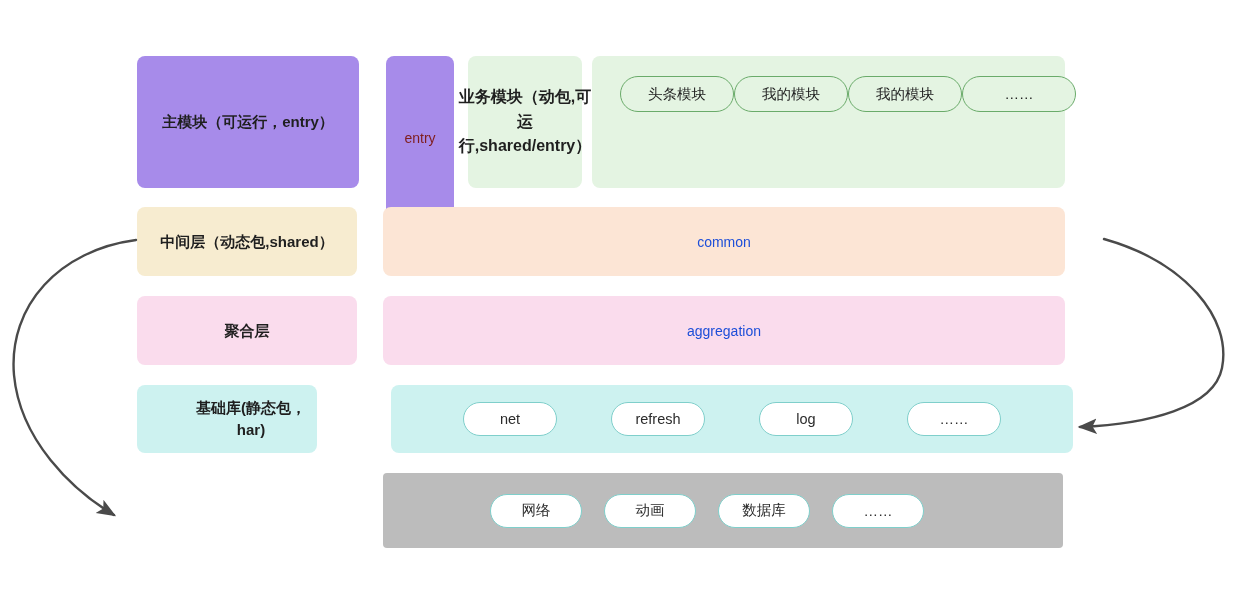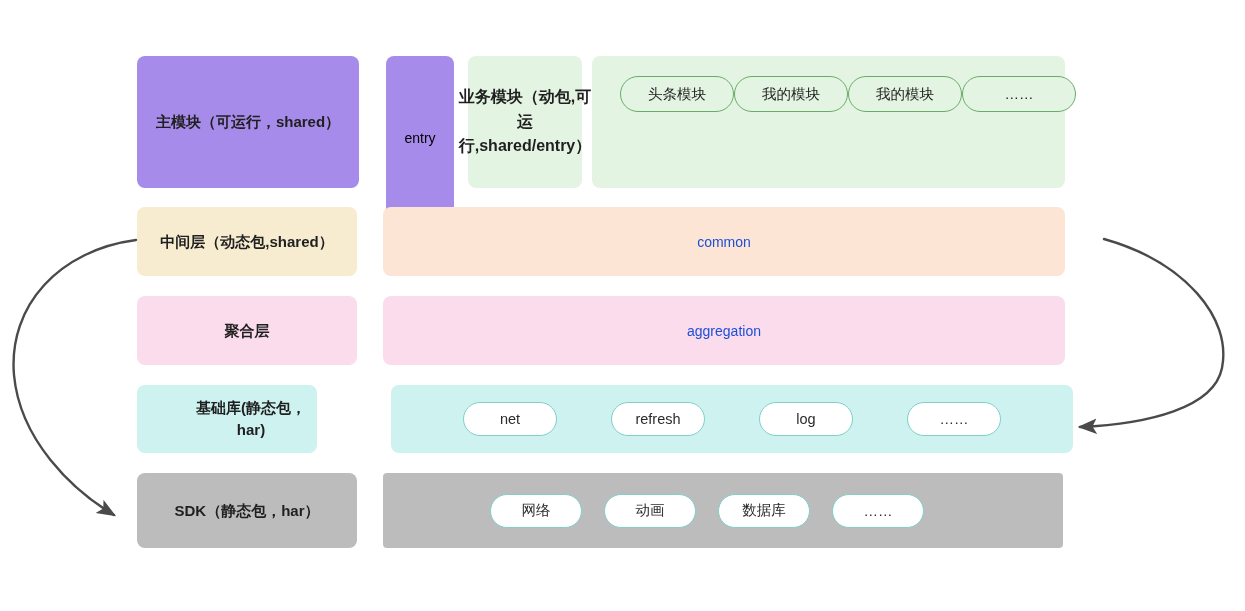--- a/index.html
+++ b/index.html
@@ -54,21 +54,21 @@
     background: #a78bea;
   }
   #entry-module {
     left: 386px;
     top: 56px;
     width: 68px;
     height: 165px;
     background: #a78bea;
     font-size: 14px;
     font-weight: normal;
-    color: #000000;
+    color: #7f1d1d;
   }
   #business-module {
     left: 468px;
     top: 56px;
     width: 114px;
     height: 132px;
     background: #e4f4e2;
     font-size: 16px;
     padding: 0 8px;
     line-height: 1.55;
@@ -206,21 +206,21 @@
     width: 1245px;
     height: 611px;
     pointer-events: none;
   }
 </style>
 </head>
 <body>
 
 <div id="canvas">
 
-  <div class="box label-box" id="main-module">主模块（可运行，shared）</div>
+  <div class="box label-box" id="main-module">主模块（可运行，entry）</div>
 
   <div class="box label-box" id="entry-module">entry</div>
 
   <div class="box label-box" id="business-module">业务模块（动包,可运行,shared/entry）</div>
 
   <div class="box" id="module-pill-panel">
     <div class="pill-grid">
       <div class="pill-green">头条模块</div>
       <div class="pill-green">我的模块</div>
       <div class="pill-green">我的模块</div>
@@ -235,21 +235,20 @@
   <div class="box content-box" id="aggregation-box">aggregation</div>
 
   <div class="box label-box" id="base-label">基础库(静态包，har)</div>
   <div class="box" id="base-box">
     <div class="pill-white">net</div>
     <div class="pill-white">refresh</div>
     <div class="pill-white">log</div>
     <div class="pill-white">……</div>
   </div>
 
-  <div class="box label-box" id="sdk-label">SDK（静态包，har）</div>
   <div class="box" id="sdk-box">
     <div class="pill-white">网络</div>
     <div class="pill-white">动画</div>
     <div class="pill-white">数据库</div>
     <div class="pill-white">……</div>
   </div>
 
   <svg id="arrow-layer" viewBox="0 0 1245 611">
     <defs>
       <marker id="arrowhead-left" markerWidth="9" markerHeight="9" refX="7" refY="3.2" orient="auto" markerUnits="strokeWidth">

